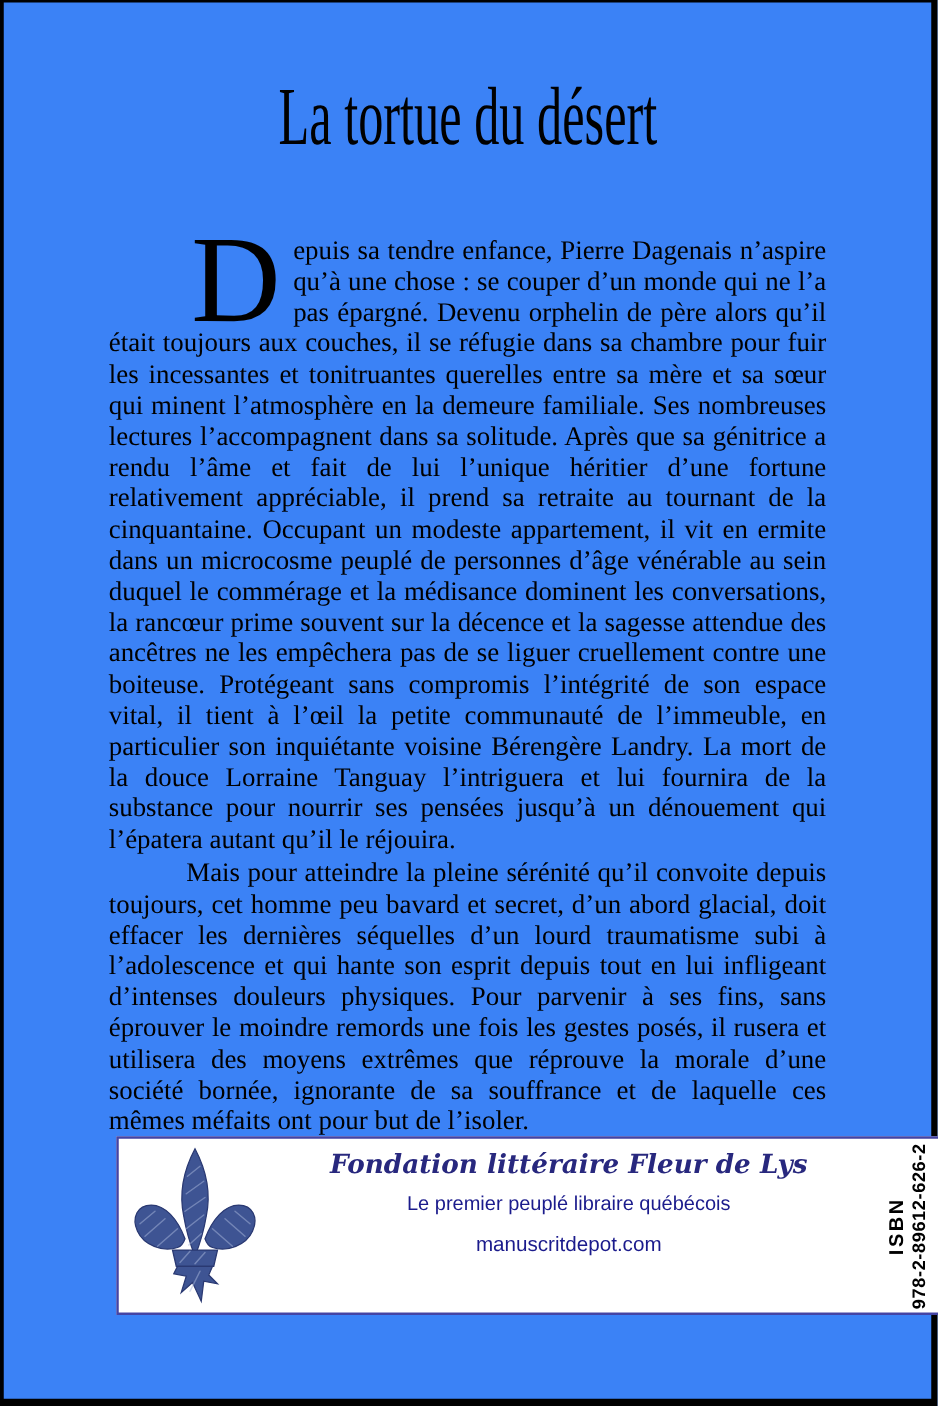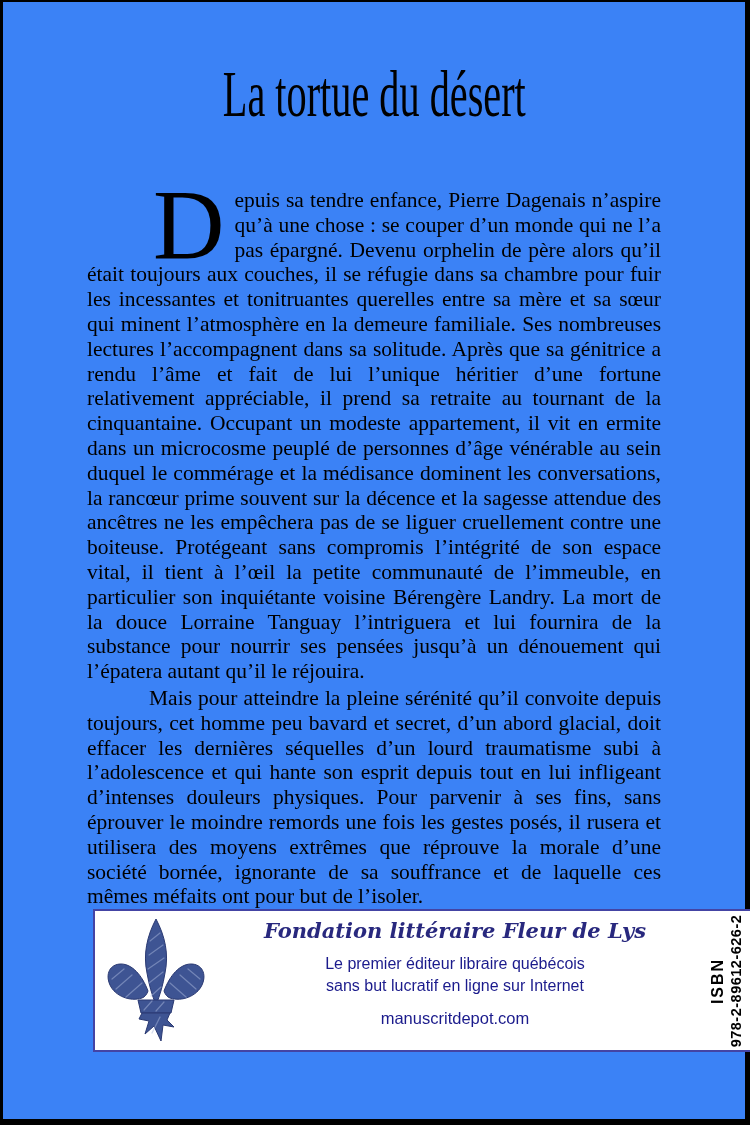--- a/index.html
+++ b/index.html
@@ -160,22 +160,21 @@
         <line x1="82" y1="80" x2="66" y2="66"></line>
         <line x1="40" y1="93" x2="48" y2="84"></line>
         <line x1="52" y1="94" x2="60" y2="85"></line>
         <line x1="48" y1="116" x2="56" y2="100"></line>
       </g>
     </svg>
 
     <div class="pub-center">
       <div class="script-line-1">Fondation littéraire Fleur de Lys</div>
       <div class="tagline">
-        <div>Le premier éditeur libraire québécois</div>
-        <div>sans but lucratif en ligne sur Internet</div>
+        <div>Le premier peuplé libraire québécois</div>
       </div>
       <div class="website">manuscritdepot.com</div>
     </div>
 
     <div class="isbn-wrap">
       <div class="isbn-rot">
         <div class="isbn-label">ISBN</div>
         <div class="isbn-number">978-2-89612-626-2</div>
       </div>
     </div>

